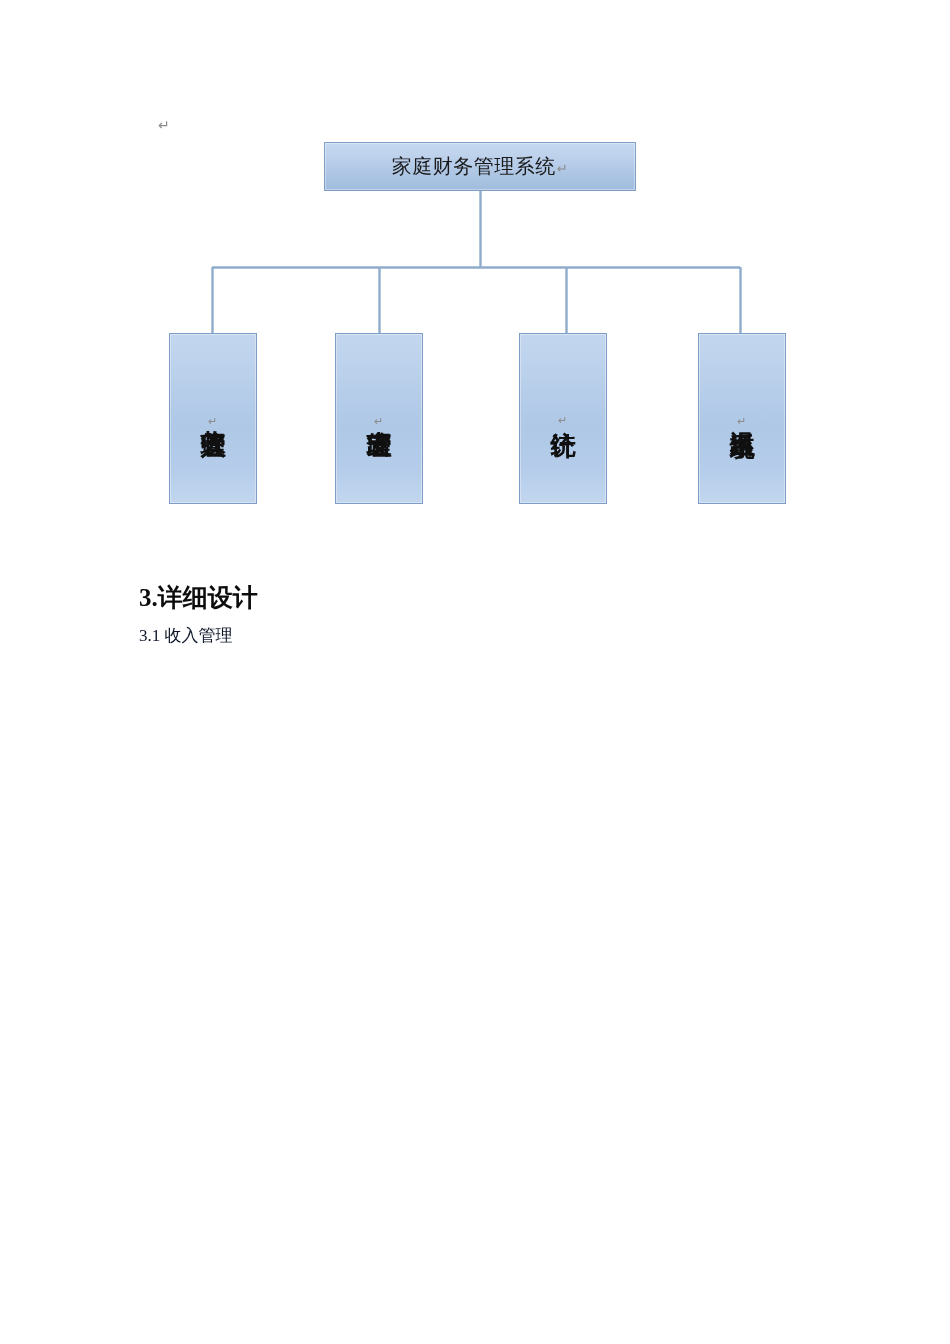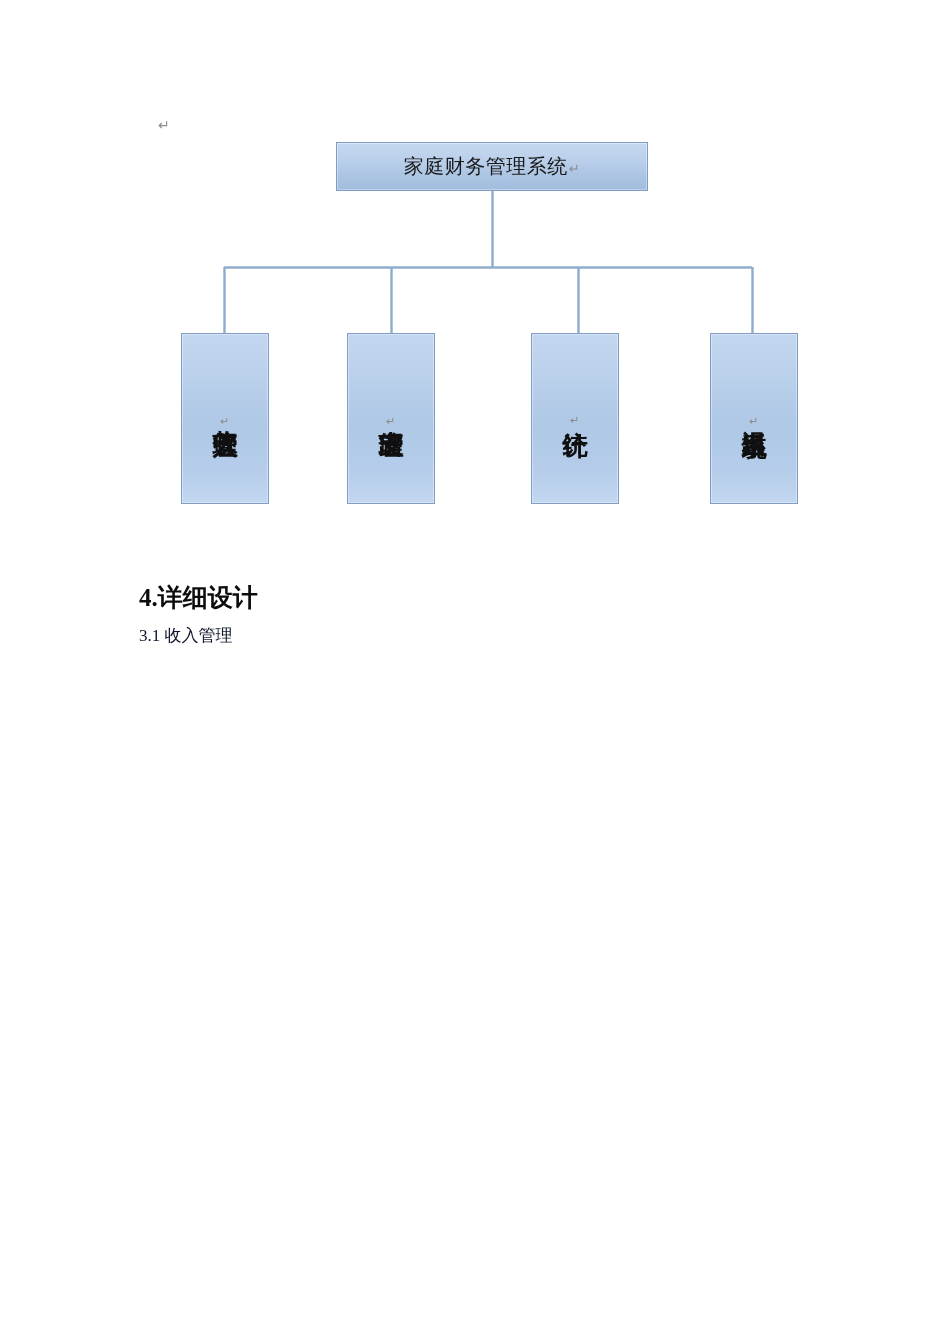--- a/index.html
+++ b/index.html
@@ -36,21 +36,21 @@
   .pilcrow-top {
     left: 158px;
     top: 118px;
     font-size: 14px;
     color: #8c8c8c;
   }
 
   
   .diagram {
     position: absolute;
-    left: 16px;
+    left: 4px;
     top: 0;
     width: 884px;
     height: 560px;
     text-align: center;
   }
 
   .connectors {
     position: absolute;
     left: 0;
     top: 0;
@@ -205,17 +205,17 @@
 
     <div class="node node-leaf leaf-4">
       <span class="leaf-label">
           <span>退出系统</span>
           <span class="mark">↵</span>
         </span>
     </div>
 
   </div>
 
-  <div class="heading">4.详细设计</div>
+  <div class="heading">3.详细设计</div>
 
   <div class="subheading">3.1 收入管理</div>
 
 </div>
 
 </body></html>

